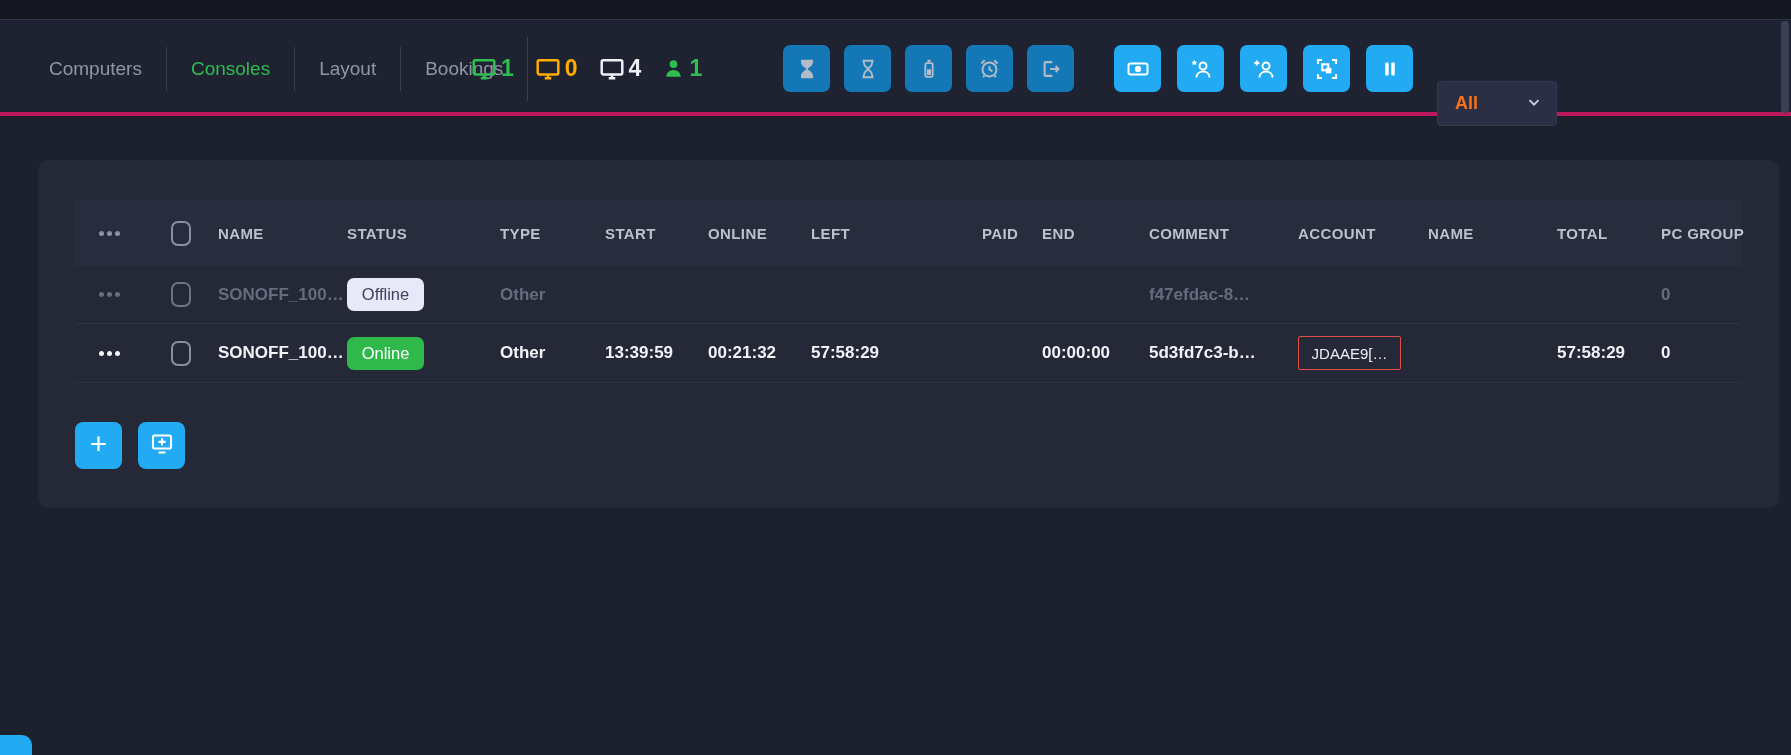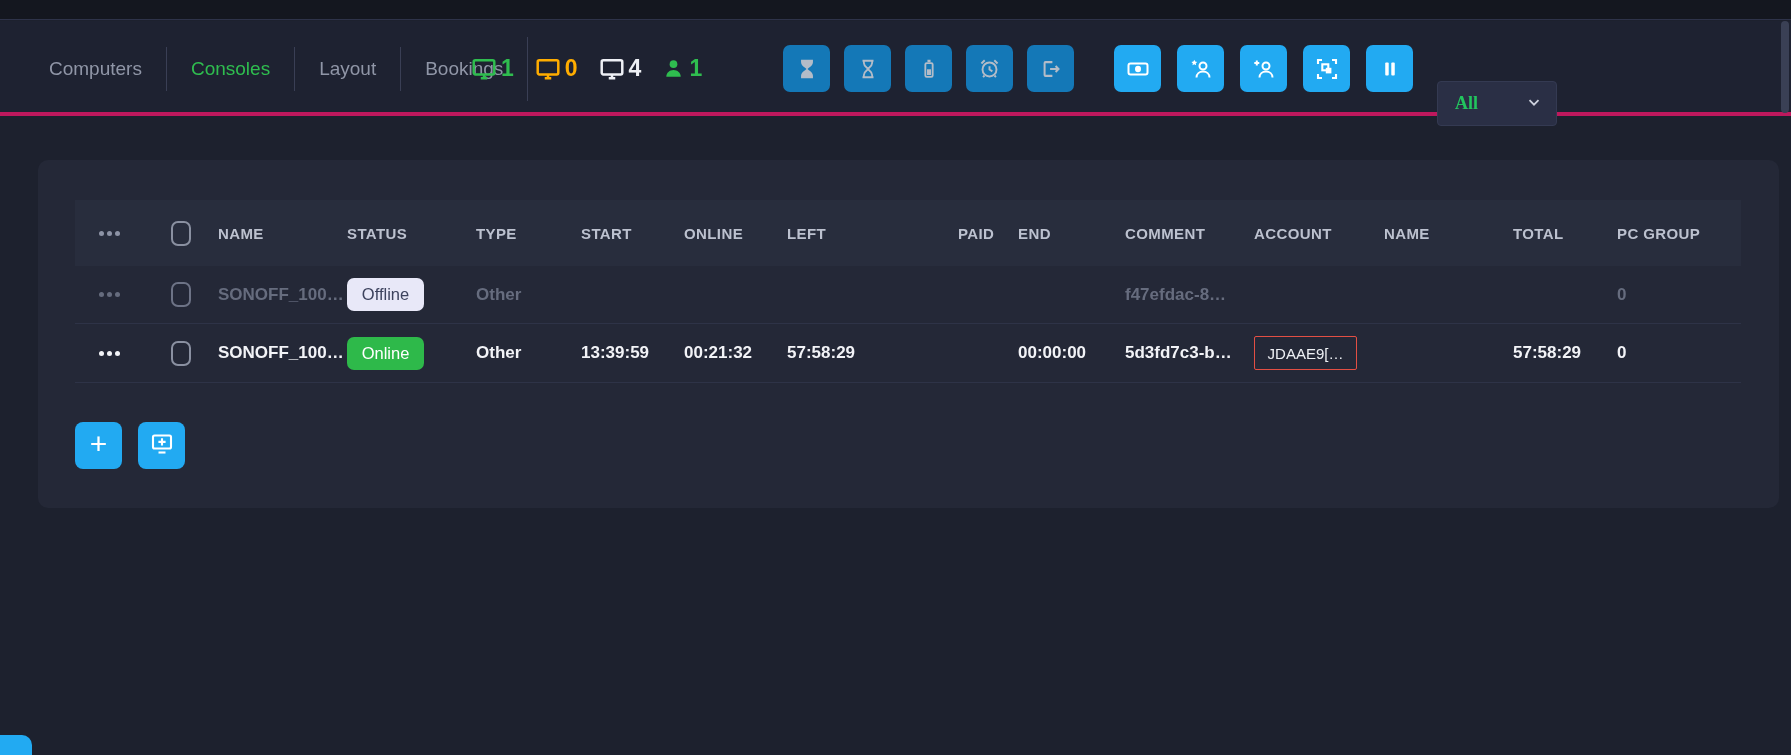--- a/index.html
+++ b/index.html
@@ -30,21 +30,21 @@
   .toolbar { position:absolute; top:0; height:95px; display:flex; align-items:center; }
   .toolbar.a { left:783px; gap:14px; }
   .toolbar.b { left:1114px; gap:16px; }
   .tbtn { width:47px; height:47px; border:none; border-radius:7px; display:flex; align-items:center; justify-content:center; cursor:pointer; }
   .tbtn.dark { background:#1478b7; color:#b3bcc8; }
   .tbtn.light { background:#22aaf2; color:#ffffff; }
   .tbtn svg { display:block; }
 
   
   .filter { position:absolute; left:1437px; top:60px; width:120px; height:45px; background:#2a2f45; border:1px solid #343a52; border-radius:4px; display:flex; align-items:center; justify-content:space-between; padding:0 13px 0 17px; cursor:pointer; }
-  .filter .val { font-size:18px; font-weight:600; color:#22c55e;font-family:Liberation Serif, serif; }
+  .filter .val { font-size:18px; font-weight:600; color:#f97316; }
   .filter svg { color:#cdd1dd; }
 
   
   .search { position:absolute; left:1578px; top:60px; width:186px; height:45px; border-radius:4px; display:flex; overflow:hidden; background:#262b40; border:1px solid #30364e; }
   .search .iconcell { width:49px; display:flex; align-items:center; justify-content:center; background:#2d3248; color:#9aa0b0; }
   .search input { flex:1; background:transparent; border:none; outline:none; color:#c9cdd8; font-size:17px; padding:0 12px 0 10px; font-family:inherit; }
   .search input::placeholder { color:#5e6478; }
 
   
   .scroll-thumb { position:absolute; right:2px; top:21px; width:8px; height:92px; background:#3a4055; border-radius:4px; }
@@ -55,24 +55,24 @@
   .table { position:absolute; left:37px; top:40px; width:1666px; }
   .trow { display:flex; align-items:center; }
   .thead { height:66px; background:#282d3d; }
   .thead .cell { font-size:15px; font-weight:700; letter-spacing:.4px; color:#bcc1cf; white-space:nowrap; }
   .tbody-row { height:58px; border-bottom:1px solid #2e3347; font-size:17px; font-weight:600; cursor:pointer; }
   .tbody-row.online { height:59px; color:#f2f3f7; }
   .tbody-row.offline { color:#666c7e; }
   .cell { flex:none; text-align:left; }
   .c0 { width:68px; display:flex; justify-content:center; }
   .c1 { width:75px; display:flex; justify-content:center; }
-  .c2 { width:129px; } .c3 { width:129px; } .c4 { width:105px; }
+  .c2 { width:129px; } .c3 { width:129px; } .c4 { width:105px;margin-left:24px; }
   .c5 { width:103px; } .c6 { width:103px; } .c7 { width:171px; }
   .c8 { width:60px; }  .c9 { width:107px; } .c10 { width:129px; }
-  .c11 { width:130px; } .c12 { width:129px; } .c13 { width:104px; }
+  .c11 { width:130px;margin-left:20px; } .c12 { width:129px; } .c13 { width:104px; }
   .c14 { width:124px; }
 
   .dots { display:flex; gap:3px; cursor:pointer; }
   .dots i { width:5px; height:5px; border-radius:50%; background:currentColor; }
   .thead .dots i { background:#8d93a6; }
 
   .checkbox { width:20px; height:25px; border:2.5px solid #8a90a1; border-radius:7px; background:transparent; cursor:pointer; }
   .tbody-row.offline .checkbox { border-color:#6d7386; }
 
   .badge { display:inline-flex; align-items:center; justify-content:center; min-width:77px; height:33px; padding:0 4px; border-radius:7px; font-size:16.5px; font-weight:500; }

